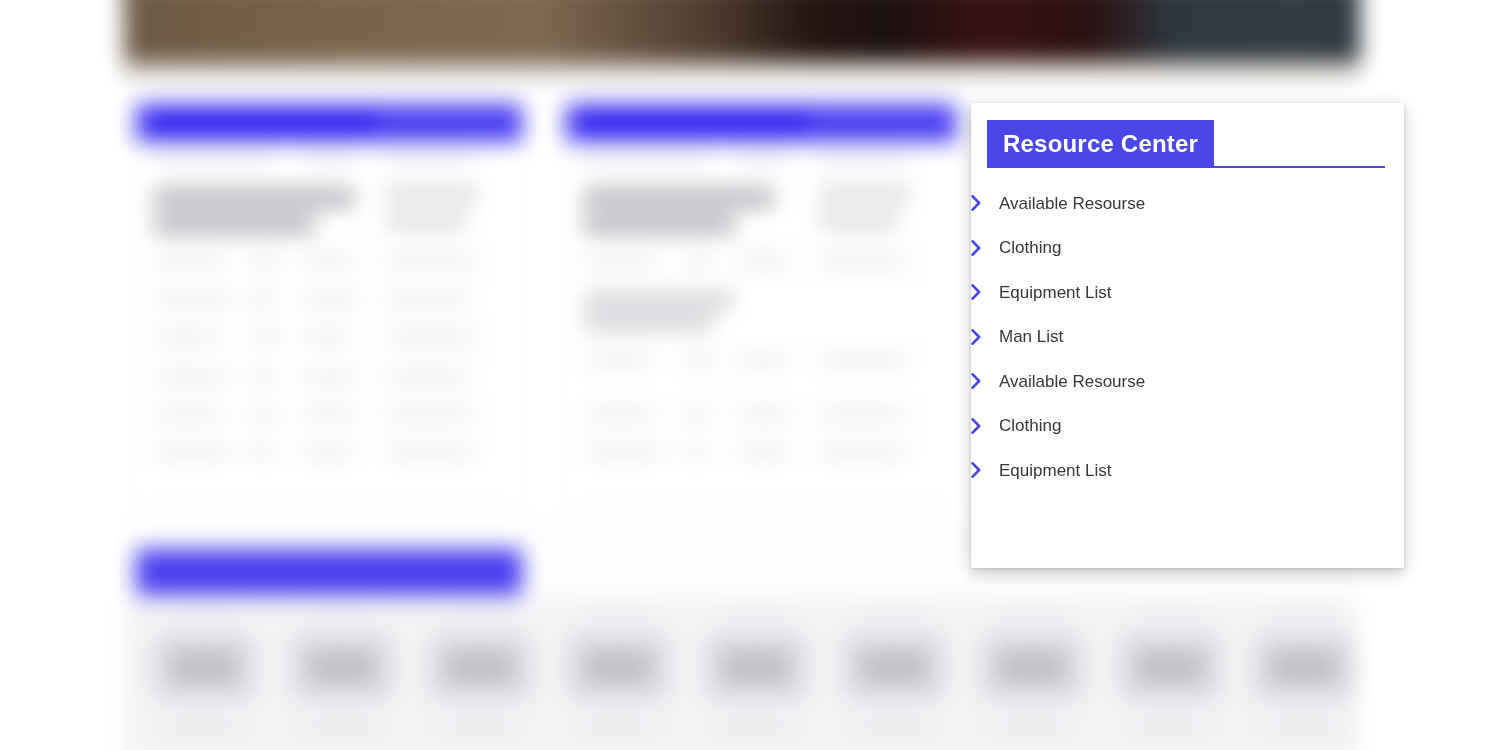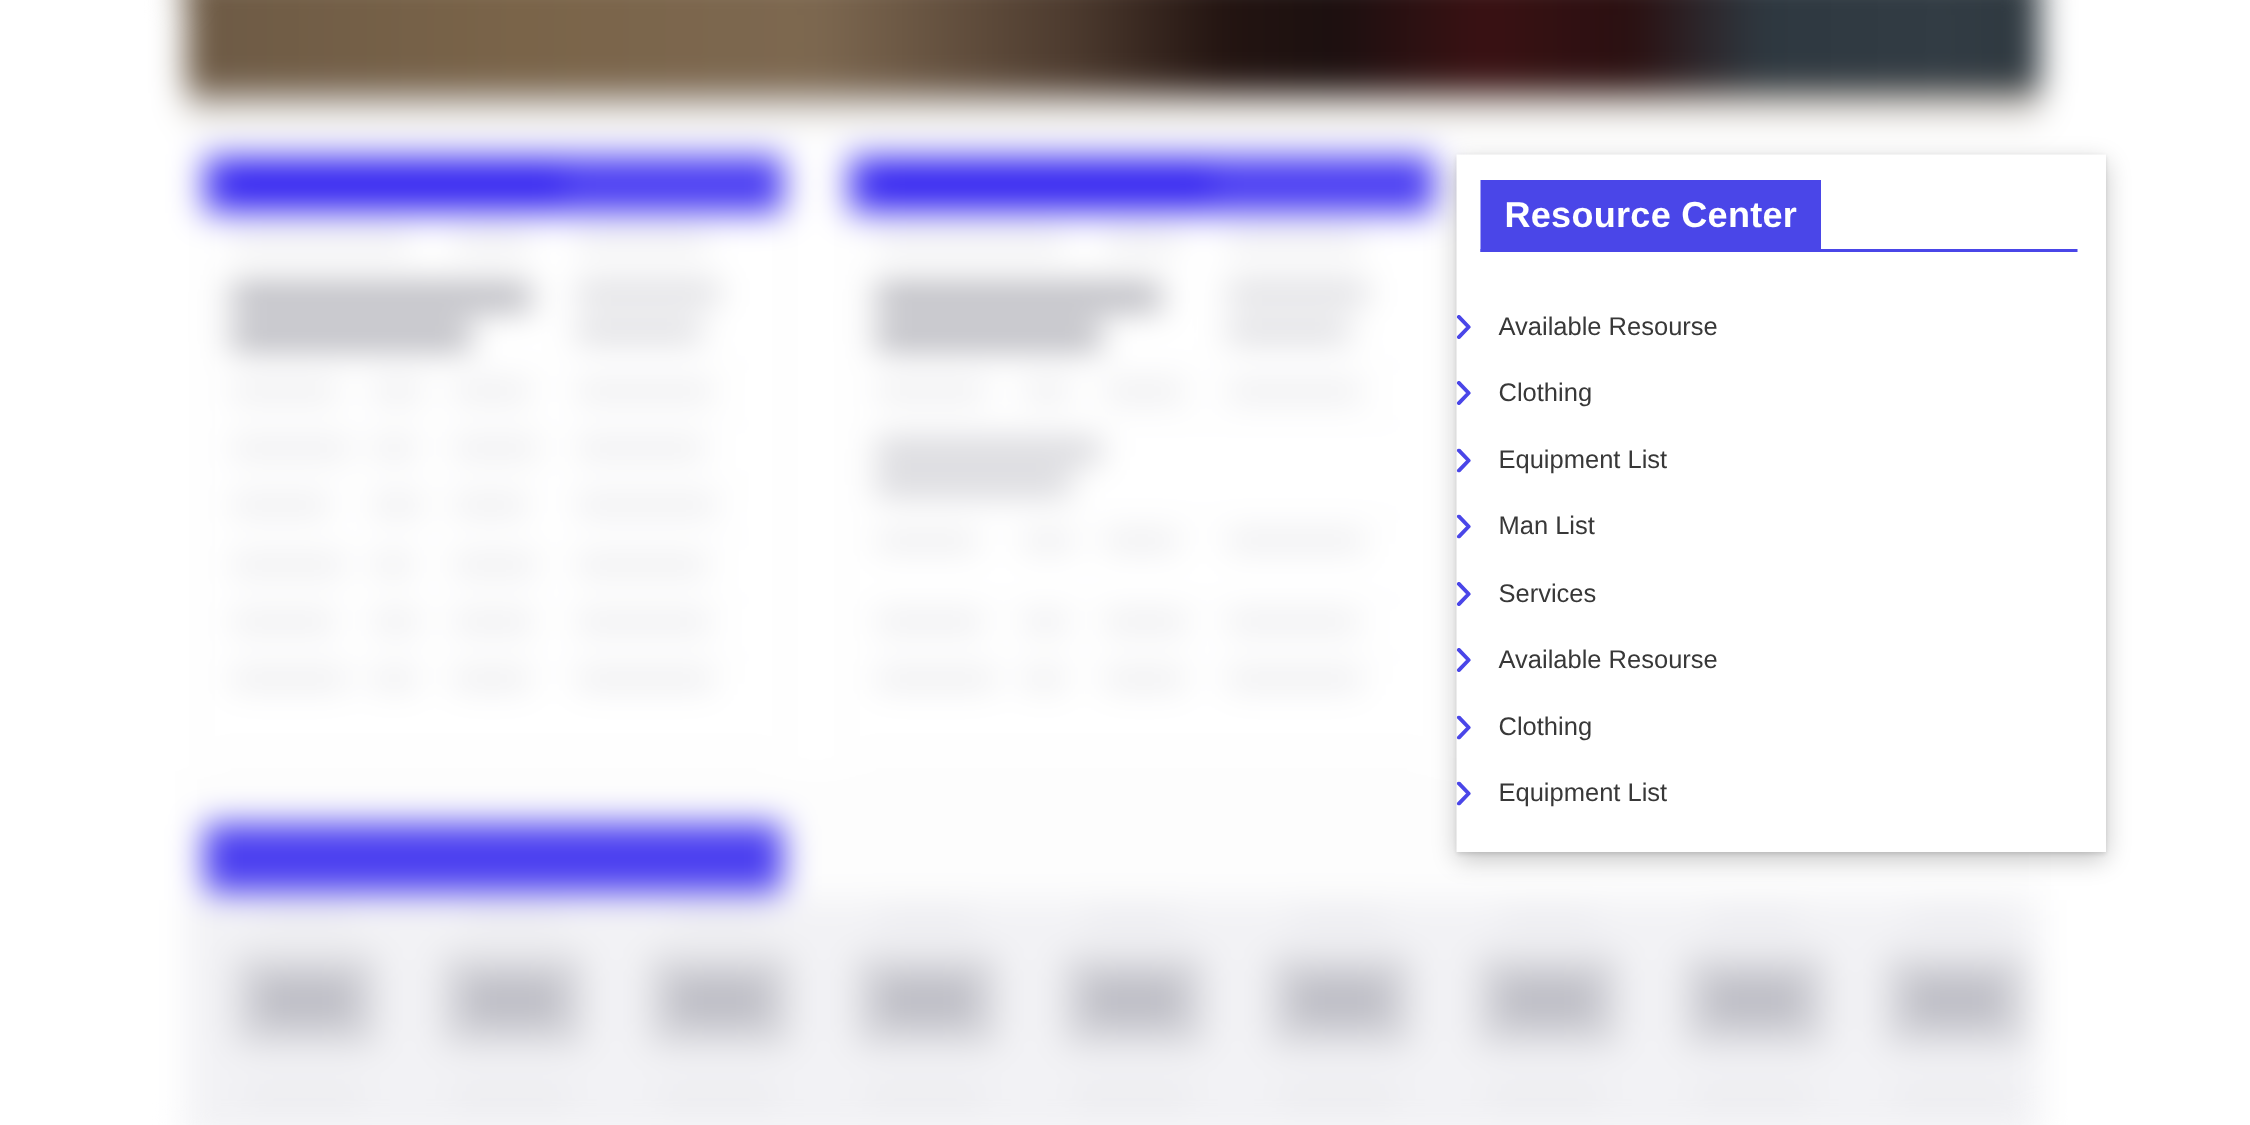--- a/index.html
+++ b/index.html
@@ -241,21 +241,21 @@
     position: absolute;
     left: 0;
     top: 78px;
     right: 0;
     padding: 0;
     margin: 0;
     list-style: none;
   }
   .panel-list li {
     display: flex;
-    align-items: flex-end;
+    align-items: center;
     height: 44.5px;
     box-sizing: border-box;
     cursor: pointer;
   }
   .chev {
     width: 28px;
     flex: none;
     color: #4a46e8;
     font-size: 20px;
     font-weight: bold;
@@ -471,28 +471,20 @@
 
       <li>
         <span class="chev">
           <svg width="10" height="16" viewBox="0 0 10 16" aria-hidden="true">
               <path d="M1.6 1.3 L8.1 8 L1.6 14.7" fill="none" stroke="#4a46e8" stroke-width="2.6" stroke-linecap="round" stroke-linejoin="round"></path>
             </svg>
         </span>
         <span class="item-label">Man List</span>
       </li>
 
-      <li>
-        <span class="chev">
-          <svg width="10" height="16" viewBox="0 0 10 16" aria-hidden="true">
-              <path d="M1.6 1.3 L8.1 8 L1.6 14.7" fill="none" stroke="#4a46e8" stroke-width="2.6" stroke-linecap="round" stroke-linejoin="round"></path>
-            </svg>
-        </span>
-        <span class="item-label">Services</span>
-      </li>
 
       <li>
         <span class="chev">
           <svg width="10" height="16" viewBox="0 0 10 16" aria-hidden="true">
               <path d="M1.6 1.3 L8.1 8 L1.6 14.7" fill="none" stroke="#4a46e8" stroke-width="2.6" stroke-linecap="round" stroke-linejoin="round"></path>
             </svg>
         </span>
         <span class="item-label">Available Resourse</span>
       </li>
 

